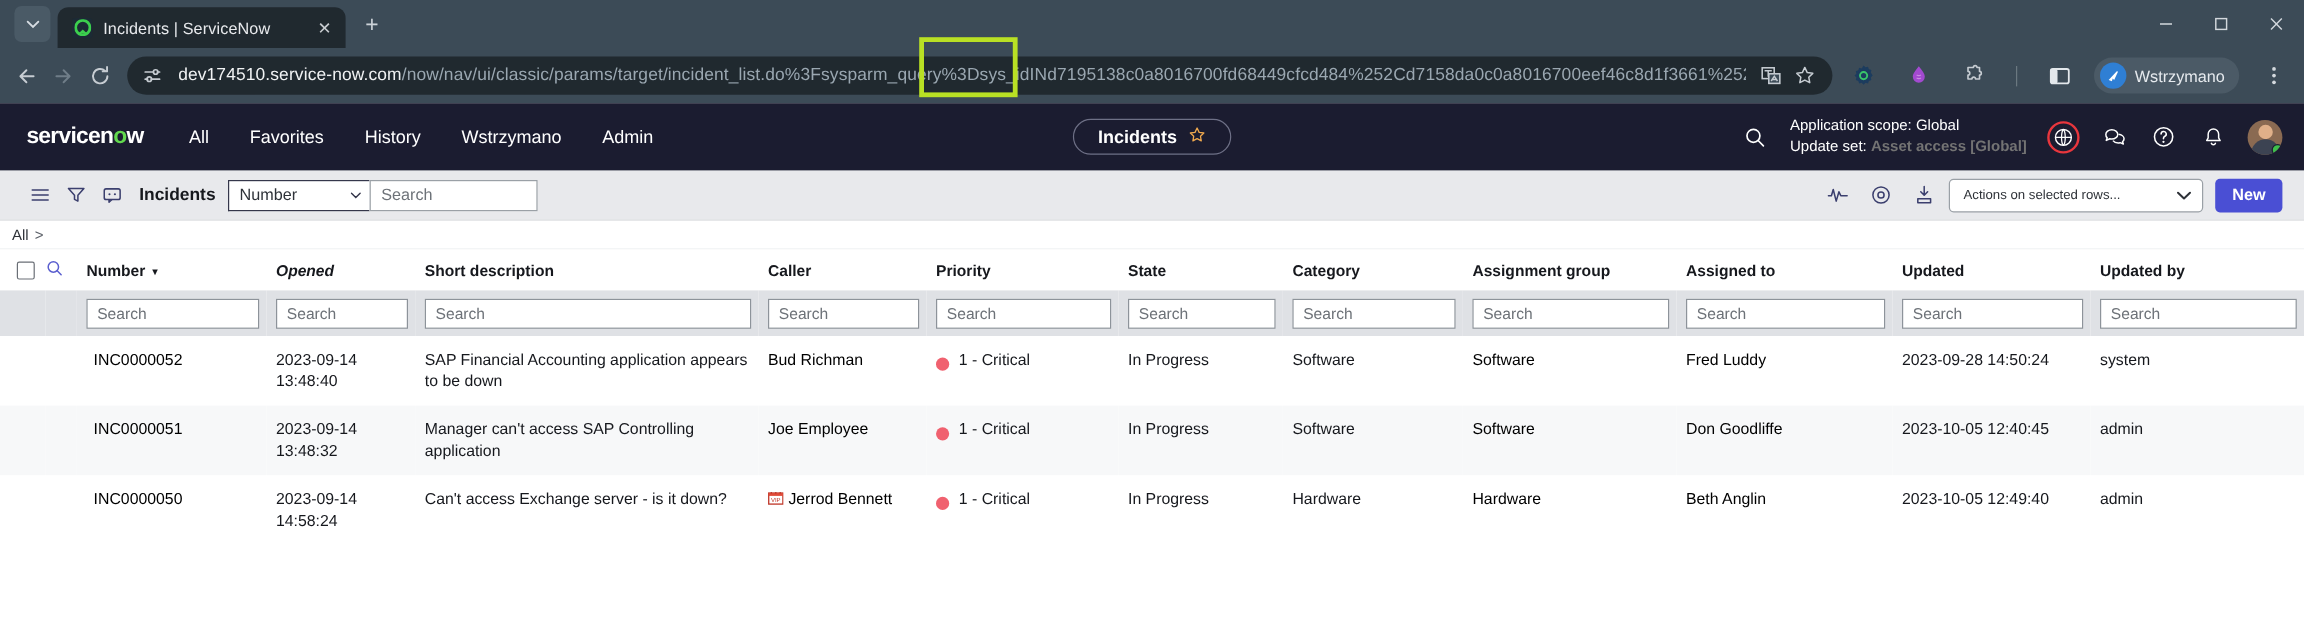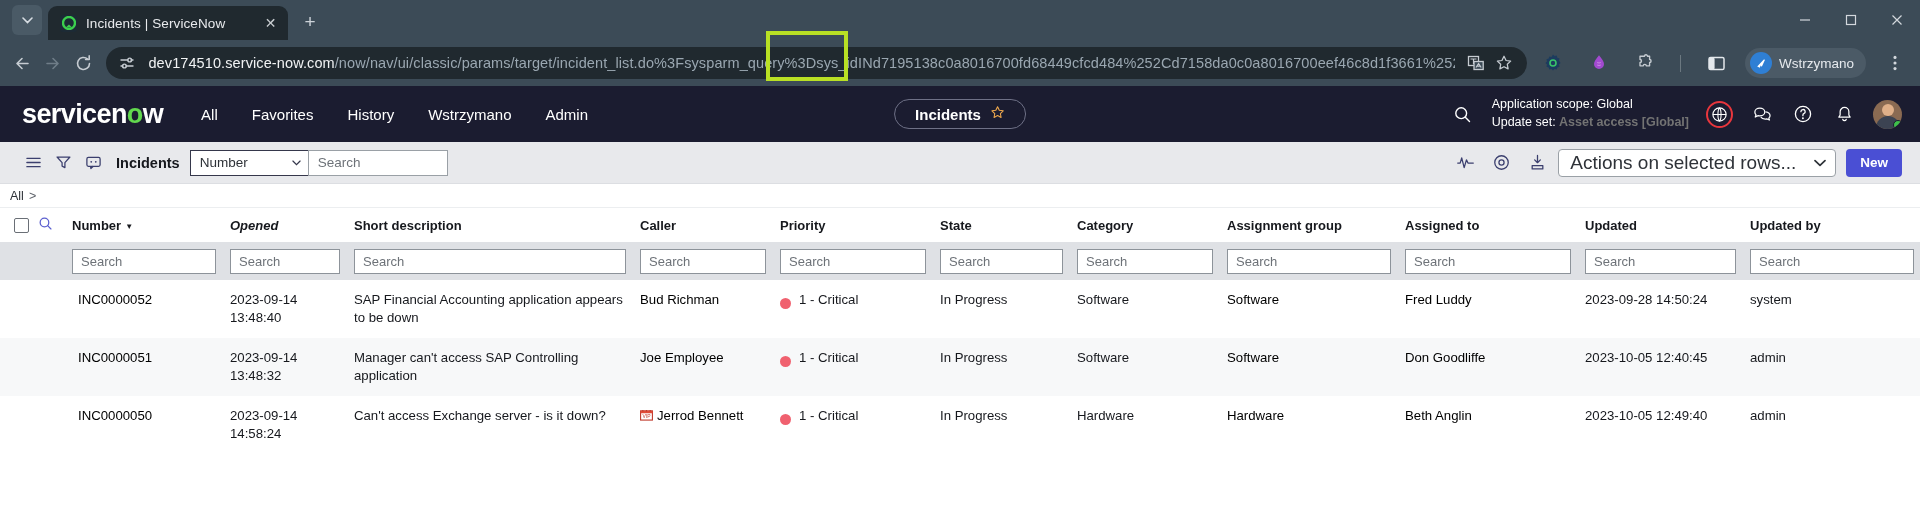--- a/index.html
+++ b/index.html
@@ -87,21 +87,21 @@
     left: 766px; top: 31px; width: 82px; height: 50px;
     z-index: 40; pointer-events: none;
   }
 
   
   .sn-header {
     height: 56px; background: #1b1c30;
     display: flex; align-items: center; padding: 0 18px 0 22px;
     color: #fff; position: relative;
   }
-  .sn-logo { font-size: 27px; font-weight: 700; letter-spacing: -0.6px;
+  .sn-logo { font-size: 19px; font-weight: 700; letter-spacing: -0.6px;
     margin-right: 38px; }
   .sn-logo .o-dot { color: #62d84e; }
   .sn-nav { display: flex; align-items: center; gap: 34px; font-size: 15px; }
   .sn-nav span { color: #fff; }
   .sn-center { position: absolute; left: 50%; transform: translateX(-50%); }
   .sn-pill {
     height: 30px; border: 1px solid #6e7086; border-radius: 16px;
     display: flex; align-items: center; gap: 9px; padding: 0 20px;
     font-size: 15px; font-weight: 600; color: #fff;
   }
@@ -141,22 +141,22 @@
   }
   .tb-search {
     height: 26px; border: 1px solid #9aa0a6; background: #fff;
     display: flex; align-items: center; padding: 0 9px;
     font-size: 13.5px; color: #6d7278; width: 140px;
   }
   .tb-right { margin-left: auto; display: flex; align-items: center; gap: 6px; }
   .tb-actions {
     height: 28px; border: 1px solid #9aa0a6; border-radius: 4px;
     background: #fff; display: flex; align-items: center;
-    justify-content: space-between; gap: 18px; padding: 0 9px 0 11px;
-    font-size: 19px; color: #2e3238; min-width: 212px;
+    justify-content: space-between; padding: 0 9px 0 11px;
+    font-size: 11px; color: #2e3238; min-width: 212px;
   }
   .tb-new {
     height: 28px; background: #4a4fd4; color: #fff; border-radius: 4px;
     display: flex; align-items: center; padding: 0 14px;
     font-size: 13.5px; font-weight: 700; margin-left: 4px;
   }
 
   
   .breadcrumb {
     height: 24px; background: #ffffff; display: flex; align-items: center;

